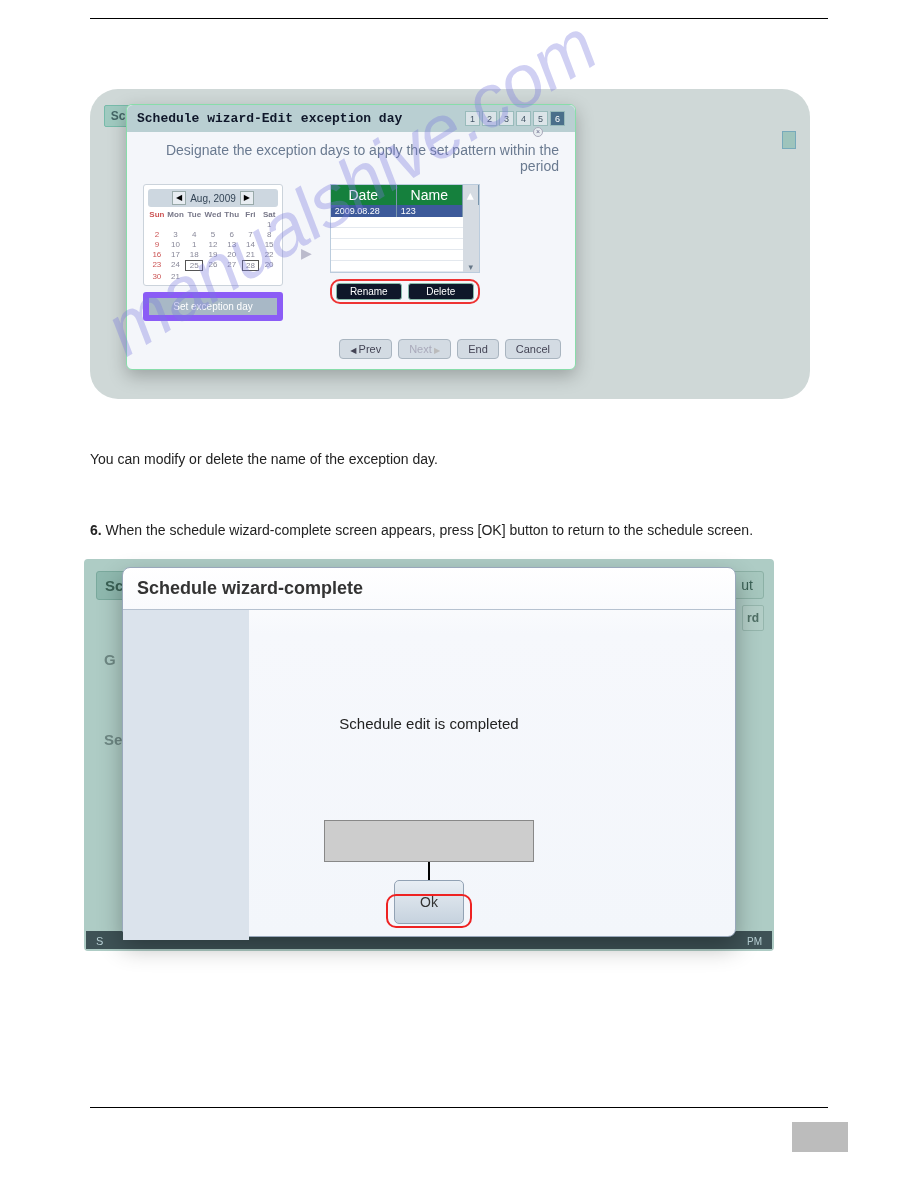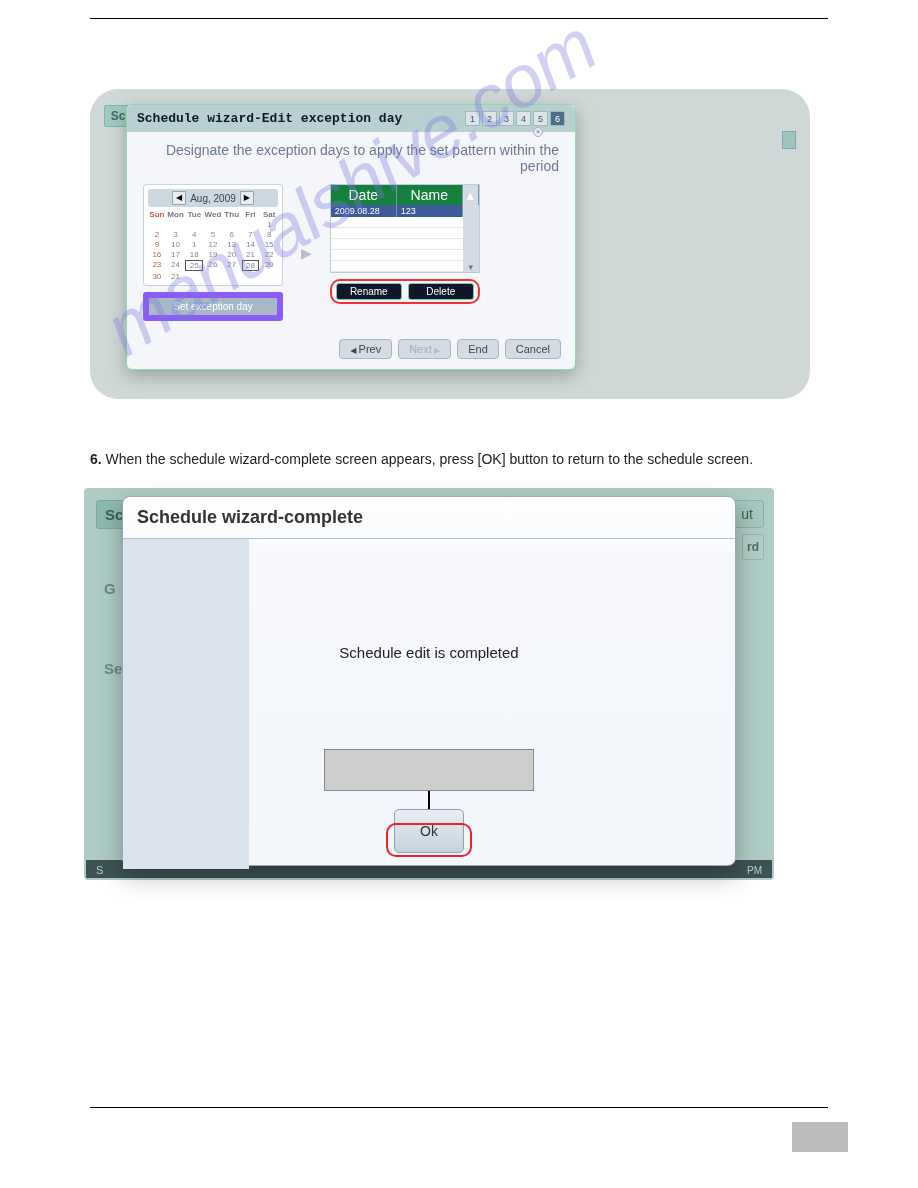--- a/index.html
+++ b/index.html
@@ -197,20 +197,21 @@
       </div>
       <div class="nav-row">
         <button class="prev">Prev</button>
         <button class="next">Next</button>
         <button>End</button>
         <button>Cancel</button>
       </div>
     </div>
   </div>
 
+  <div class="instr-block">You can modify or delete the name of the exception day.</div>
 
   <div class="instr-block">
     <strong>6.</strong>
     <span>When the schedule wizard-complete screen appears, press [OK] button to return to the schedule screen.</span>
   </div>
 
   <div class="dialog2-wrap">
     <div class="bg-app">
       <div class="bg-tab">Sc</div>
       <div class="bg-right">ut</div>

